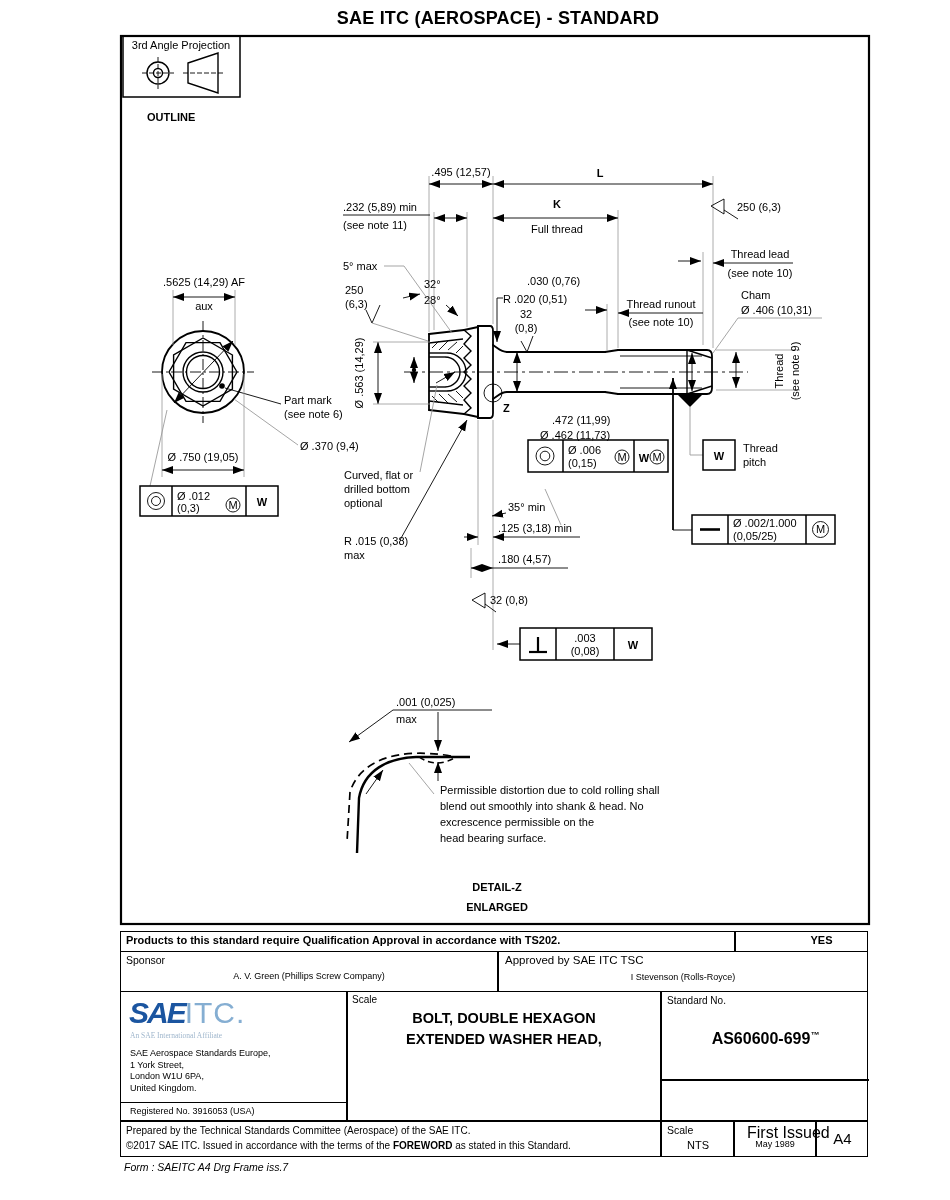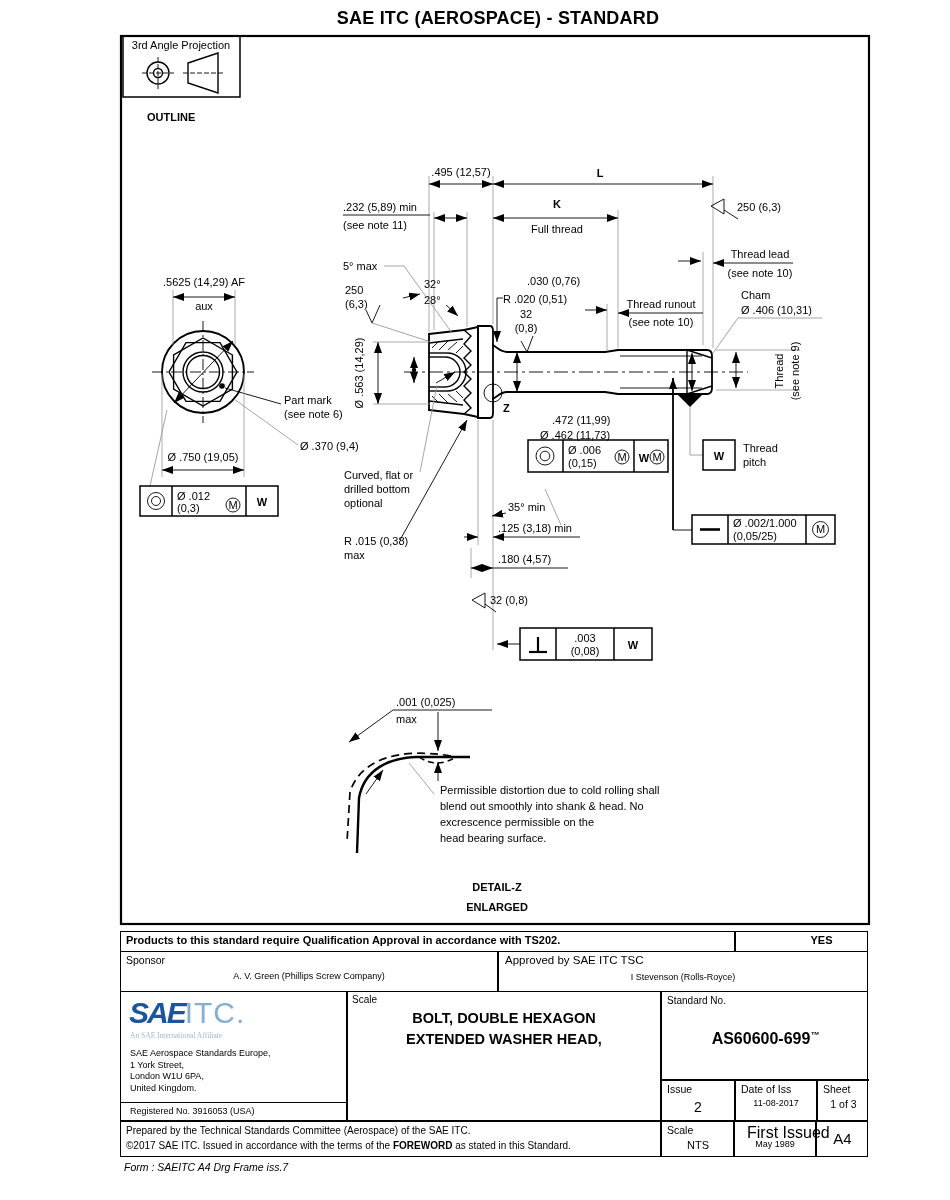--- a/index.html
+++ b/index.html
@@ -363,30 +363,20 @@
   <div class="abs" style="left:539px;top:0;width:1.6px;height:100%;background:#000;"></div>
 
   <div class="abs" style="left:541px;top:0;width:207px;height:87px;">
     <div class="abs" style="left:5px;top:3px;font-size:10px;">Standard No.</div>
     <div class="abs ctr" style="left:0;top:38px;width:100%;font-size:16px;font-weight:bold;">
       <span>AS60600-699</span><sup style="font-size:9px;">™</sup>
     </div>
   </div>
   <div class="abs" style="left:541px;top:87px;width:207px;height:1.6px;background:#000;"></div>
 
-  <div class="abs" style="left:541px;top:88.6px;width:207px;height:41.4px;">
-    <div class="abs" style="left:5px;top:2px;font-size:10.5px;">Issue</div>
-    <div class="abs ctr" style="left:0;top:18px;width:72px;font-size:14px;">2</div>
-    <div class="abs" style="left:72px;top:0;width:1.6px;height:100%;background:#000;"></div>
-    <div class="abs" style="left:79px;top:2px;font-size:10.5px;">Date of Iss</div>
-    <div class="abs ctr" style="left:74px;top:17px;width:80px;font-size:9px;">11-08-2017</div>
-    <div class="abs" style="left:154px;top:0;width:1.6px;height:100%;background:#000;"></div>
-    <div class="abs" style="left:161px;top:2px;font-size:10.5px;">Sheet</div>
-    <div class="abs ctr" style="left:156px;top:17px;width:51px;font-size:10.5px;">1 of 3</div>
-  </div>
 </div>
 
 <div class="cell" style="left:120px;top:1121px;width:748px;height:36px;">
   <div class="abs" style="left:5px;top:3px;font-size:10px;">Prepared by the Technical Standards Committee (Aerospace) of the SAE ITC.</div>
   <div class="abs" style="left:5px;top:18px;font-size:10px;">
     <span>©2017 SAE ITC. Issued in accordance with the terms of the </span><span class="b">FOREWORD</span><span> as stated in this Standard.</span>
   </div>
   <div class="abs" style="left:539px;top:0;width:1.6px;height:100%;background:#000;"></div>
   <div class="abs" style="left:546px;top:2px;font-size:10.5px;">Scale</div>
   <div class="abs ctr" style="left:541px;top:17px;width:72px;font-size:11px;">NTS</div>

